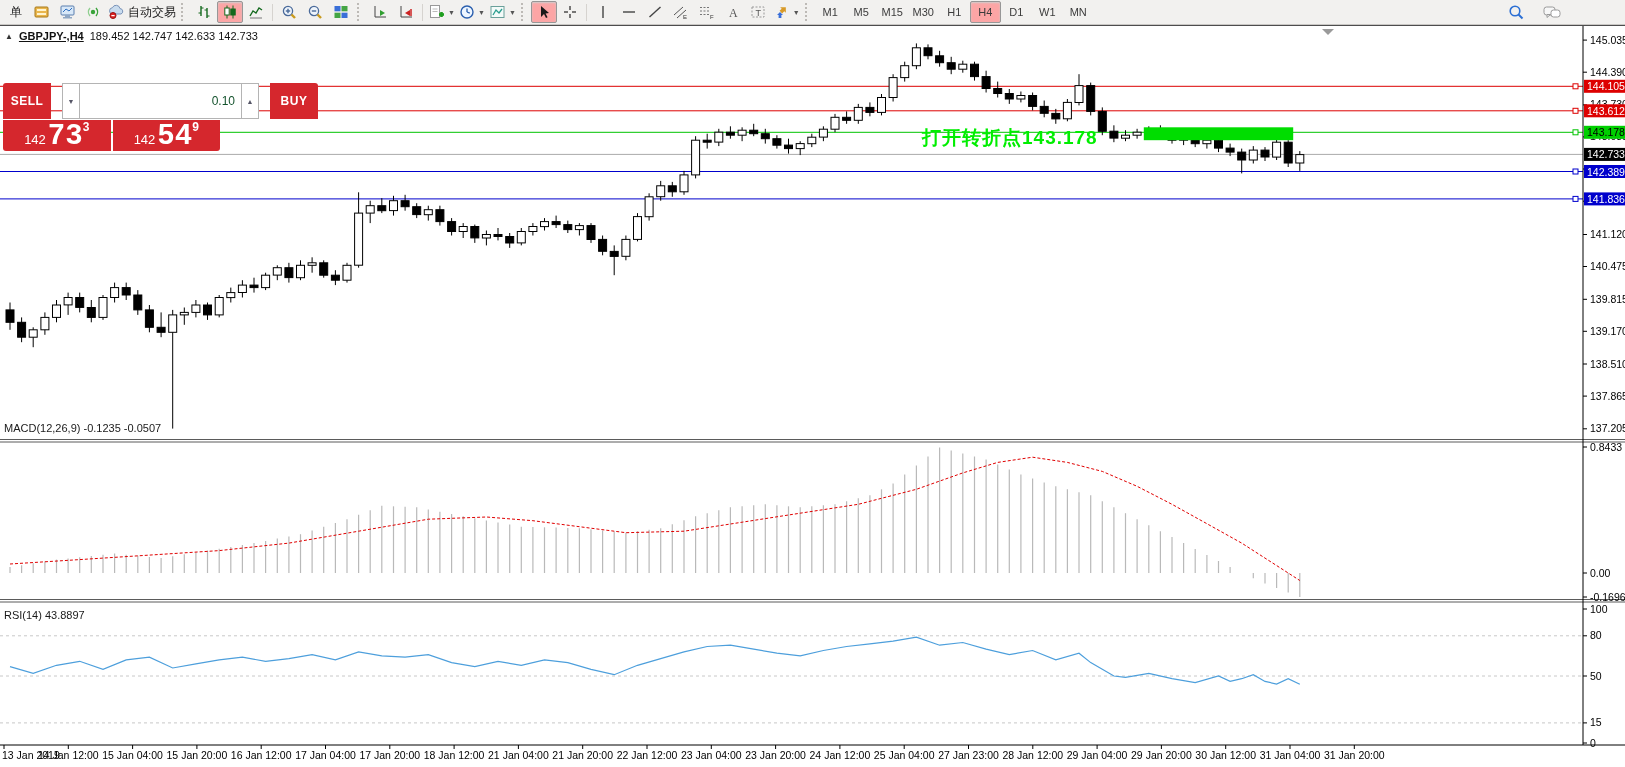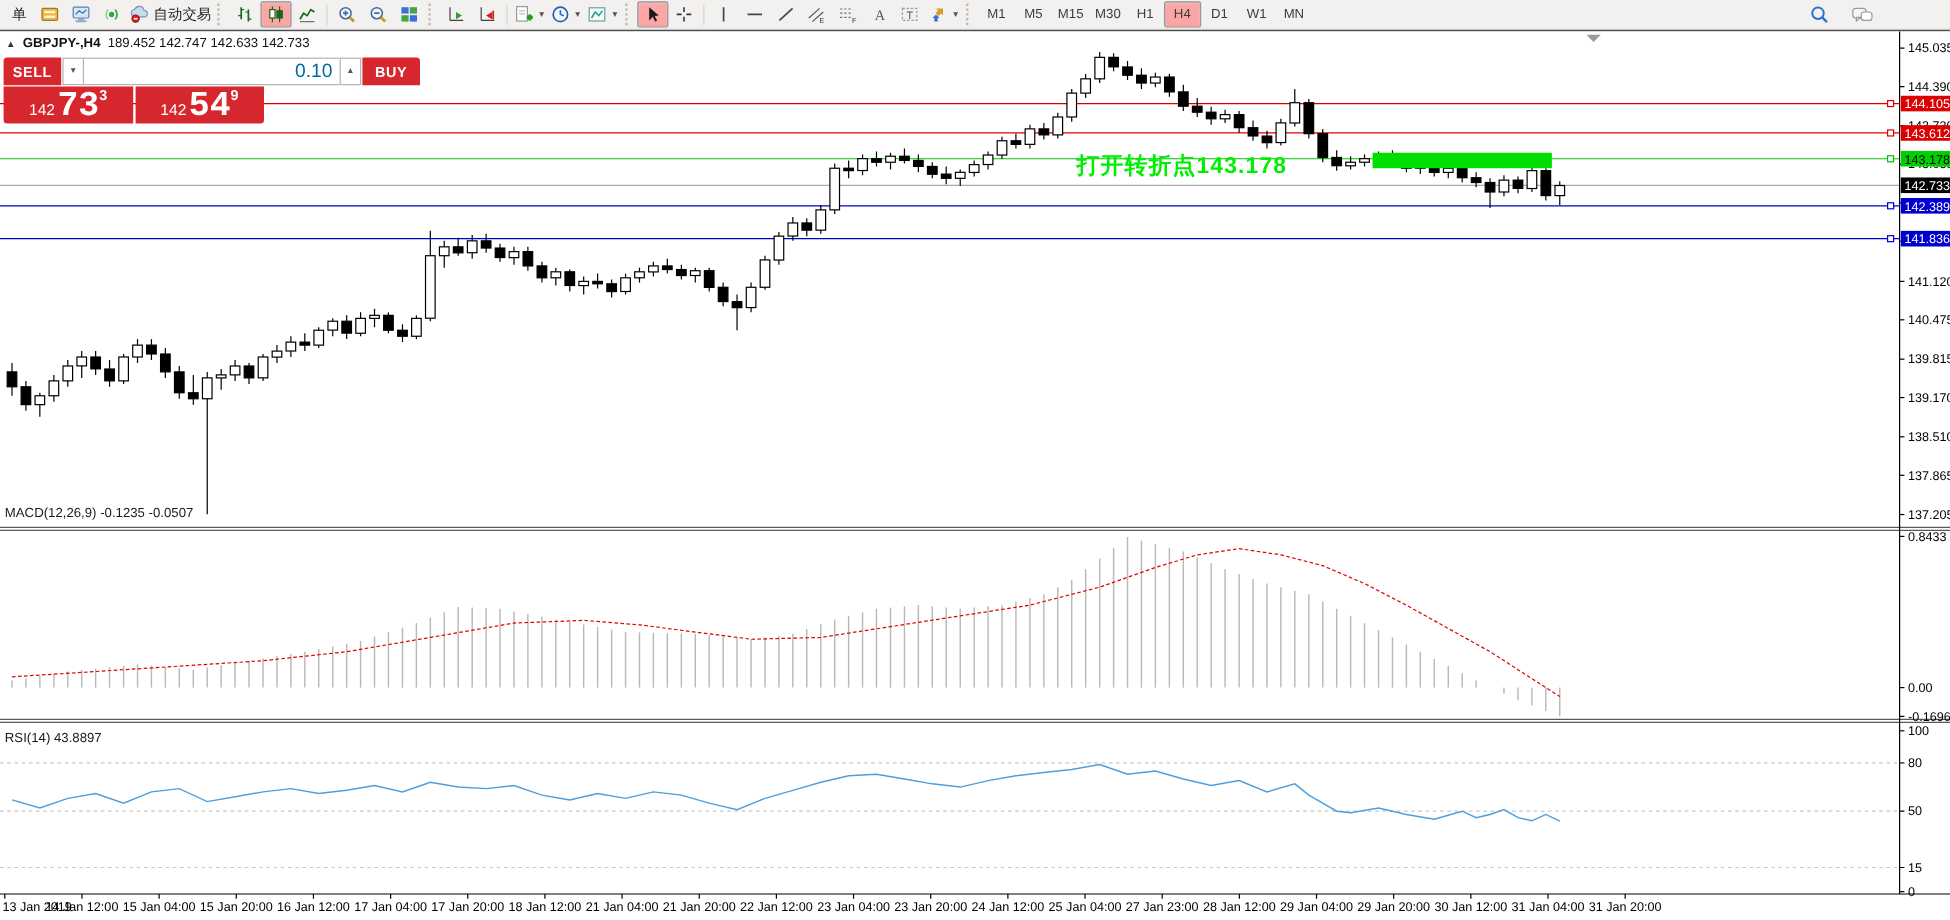--- a/index.html
+++ b/index.html
@@ -16,33 +16,33 @@
   .caret{font-size:7px;color:#555;margin-left:1px;}
   .grip{width:4px;height:18px;border-left:2px dotted #bdbab6;margin:0 4px 0 3px;}
   .sep{width:1px;height:17px;background:#d6d3cf;margin:0 3px;}
   .tf{font-size:11px;color:#3c3c3c;width:27px;}
   .tb-right{margin-left:auto;display:flex;align-items:center;margin-right:58px;gap:10px;}
   
   .chart-area{position:absolute;left:0;top:25px;width:1625px;height:742px;background:#fff;border-top:1px solid #4d4d4d;}
   #chart-svg{position:absolute;left:0;top:0;}
   .symbol-title{position:absolute;left:5px;top:4px;font-size:11px;color:#111;display:flex;gap:6px;align-items:center;}
   .symbol-title .tri{font-size:8px;color:#333;}
-  .symbol-title .sym{font-weight:bold;}
+  .symbol-title .sym{font-weight:bold;text-decoration:underline;}
   .macd-label,.rsi-label{position:absolute;left:4px;font-size:11px;color:#1a1a1a;}
   .macd-label{top:396px;} .rsi-label{top:583px;}
-  .annotation{position:absolute;left:897px;top:99px;font-size:19px;font-weight:bold;color:#00ee00;letter-spacing:1px;}
+  .annotation{position:absolute;left:922px;top:99px;font-size:19px;font-weight:bold;color:#00ee00;letter-spacing:1px;}
   
   .trade-panel{position:absolute;left:3px;top:22px;width:217px;height:56px;border-radius:3px;}
-  .tp-top{display:flex;height:23px;gap:1px;}
+  .tp-top{display:flex;height:36px;gap:11px;margin-top:35px;}
   .tp-btn{flex:0 0 48px;background:#d5272d;color:#fff;font-size:12px;font-weight:bold;border:none;
     border-radius:3px 0 0 0;display:flex;align-items:center;justify-content:center;letter-spacing:.5px;cursor:default;}
   .tp-btn.buy{border-radius:0 3px 0 0;}
   .stepper{flex:1;display:flex;gap:0;}
   .st-btn{width:18px;background:#fff;border:1px solid #b4b4b4;font-size:7px;color:#556;display:flex;align-items:center;justify-content:center;cursor:default;}
-  .st-field{flex:1;border:1px solid #b4b4b4;border-left:none;border-right:none;font-size:16px;color:#0369a1;
+  .st-field{flex:1;border:1px solid #b4b4b4;border-left:none;border-right:none;font-size:12px;color:#14532d;
     text-align:right;padding:0 6px 0 0;font-family:"Liberation Sans",sans-serif;}
   .tp-bottom{display:flex;height:31px;margin-top:1px;gap:2px;}
   .tp-price{flex:1;background:#d5272d;color:#fff;display:flex;align-items:flex-end;justify-content:center;
     padding-bottom:1px;border-radius:0 0 0 3px;}
   .tp-price.buy{border-radius:0 0 3px 0;}
   .tp-price .sm{font-size:13px;font-weight:normal;margin:0 2px 3px 0;}
   .tp-price .bg{font-size:29px;font-weight:bold;line-height:27px;font-family:Liberation Mono, monospace;}
   .tp-price .sup{font-size:12px;font-weight:bold;align-self:flex-start;margin-top:0px;}
 </style>
 </head>

